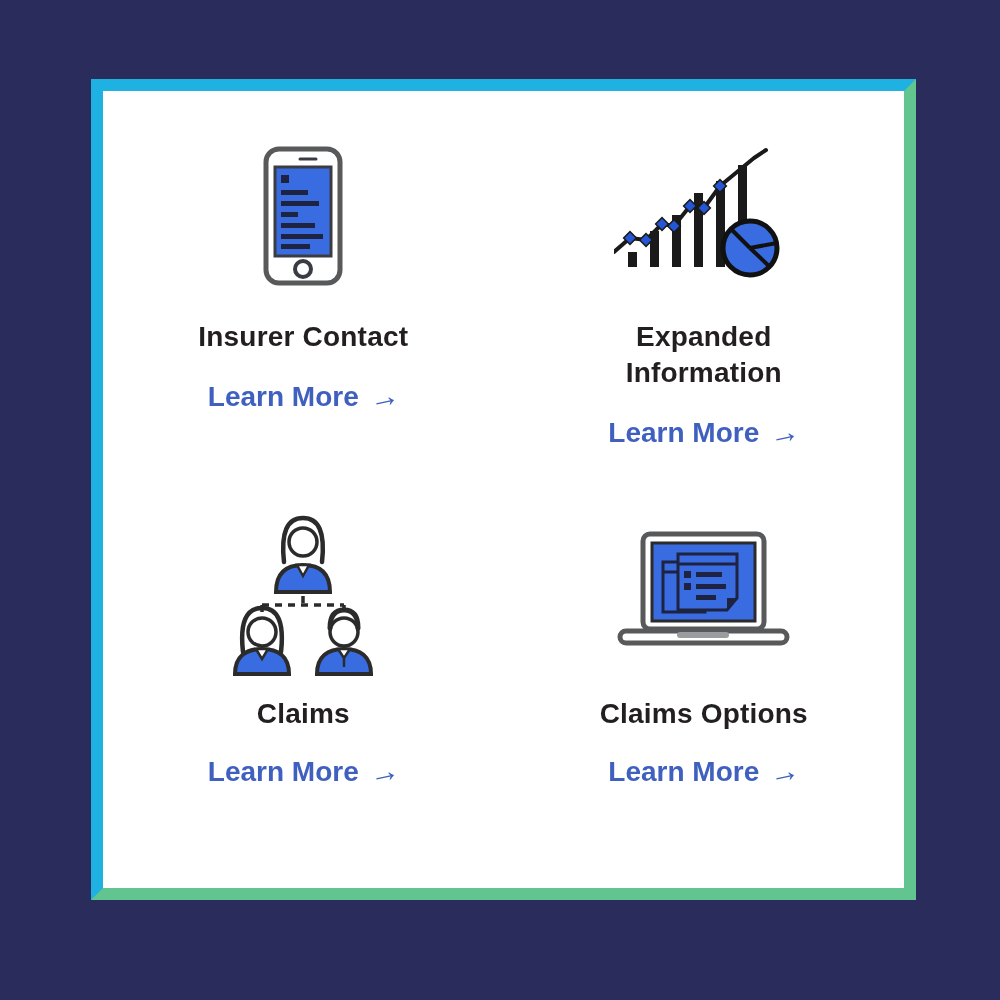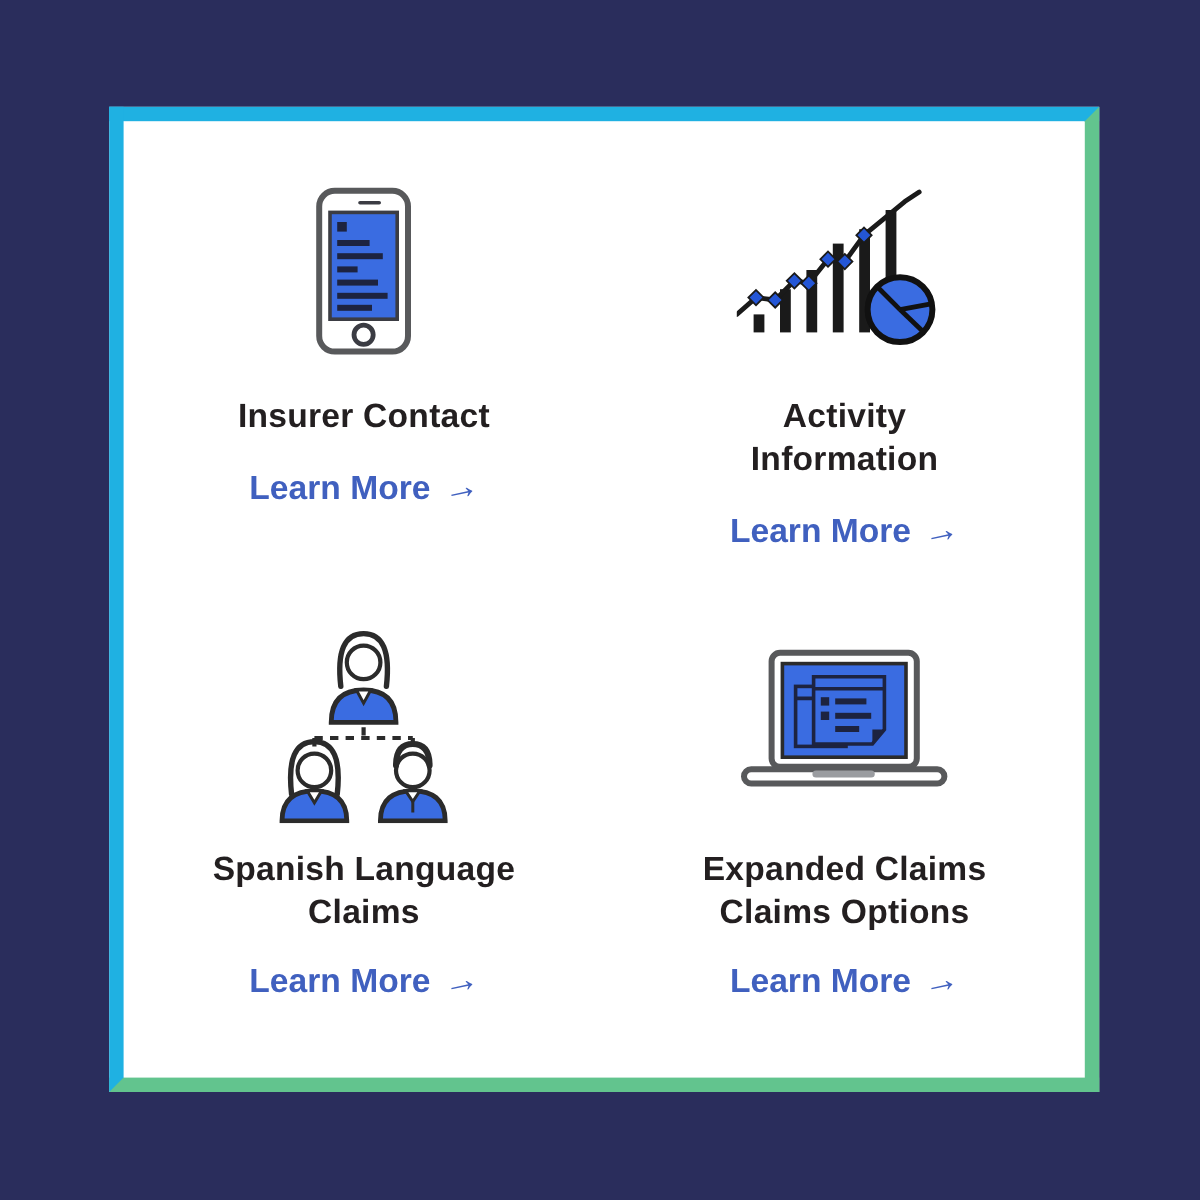--- a/index.html
+++ b/index.html
@@ -5,21 +5,21 @@
   html, body { margin: 0; padding: 0; }
   body {
     width: 1000px; height: 1000px;
     background: #2a2d5c;
     font-family: "Liberation Sans", sans-serif;
     position: relative;
     overflow: hidden;
   }
   .card {
     position: absolute;
-    left: 91px; top: 89px;
+    left: 91px; top: 79px;
     width: 825px; height: 821px;
     box-sizing: border-box;
     background: #ffffff;
     border-style: solid;
     border-width: 12px;
     
     border-color: #1fb1e2 #62c48e #62c48e #1fb1e2;
   }
   .grid {
     width: 100%; height: 100%;
@@ -123,21 +123,21 @@
             <rect x="85.5" y="57.5" width="9" height="9" transform="rotate(45 90 62)"></rect>
             <rect x="101.5" y="35.5" width="9" height="9" transform="rotate(45 106 40)"></rect>
           </g>
           <circle cx="136" cy="102" r="27" fill="#3a6ce1" stroke="#111111" stroke-width="5"></circle>
           <line x1="136" y1="102" x2="117" y2="83" stroke="#111111" stroke-width="4"></line>
           <line x1="136" y1="102" x2="163" y2="97" stroke="#111111" stroke-width="4"></line>
           <line x1="136" y1="102" x2="156" y2="121" stroke="#111111" stroke-width="4"></line>
         </svg>
       </div>
       <div class="tile-title">
-        <div>Activity</div>
+        <div>Expanded</div>
         <div>Information</div>
       </div>
       <a class="learn-more">
         <span>Learn More</span>
         <span class="arrow">→</span>
       </a>
     </div>
 
     <div class="tile row2">
       <div class="icon-box">
@@ -161,21 +161,20 @@
           <path d="M38,145 L44,155 L50,145 Z" fill="#ffffff" stroke="#2b2b2b" stroke-width="2.5"></path>
 
           <circle cx="126" cy="128" r="14" fill="#ffffff" stroke="#2b2b2b" stroke-width="3.5"></circle>
           <path d="M112,124 Q112,106 126,106 Q140,106 140,124" fill="none" stroke="#2b2b2b" stroke-width="5" stroke-linecap="round"></path>
           <path d="M99,170 C99,152 110,145 126,145 C142,145 153,152 153,170 Z" fill="#3a6ce1" stroke="#2b2b2b" stroke-width="4"></path>
           <path d="M120,145 L126,154 L132,145 Z" fill="#ffffff" stroke="#2b2b2b" stroke-width="2.5"></path>
           <line x1="126" y1="154" x2="126" y2="163" stroke="#2b2b2b" stroke-width="2.5"></line>
         </svg>
       </div>
       <div class="tile-title">
-        <div>Spanish Language</div>
         <div>Claims</div>
       </div>
       <a class="learn-more">
         <span>Learn More</span>
         <span class="arrow">→</span>
       </a>
     </div>
 
     <div class="tile row2">
       <div class="icon-box">
@@ -195,21 +194,20 @@
             <rect x="69" y="53" width="7" height="7"></rect>
             <rect x="81" y="54" width="30" height="5"></rect>
             <rect x="81" y="65" width="20" height="5"></rect>
           </g>
 
           <rect x="5" y="101" width="167" height="12" rx="6" fill="#ffffff" stroke="#58595b" stroke-width="5"></rect>
           <rect x="62" y="102" width="52" height="6" rx="3" fill="#9a9ca0"></rect>
         </svg>
       </div>
       <div class="tile-title">
-        <div>Expanded Claims</div>
         <div>Claims Options</div>
       </div>
       <a class="learn-more">
         <span>Learn More</span>
         <span class="arrow">→</span>
       </a>
     </div>
 
   </div>
 </div>

